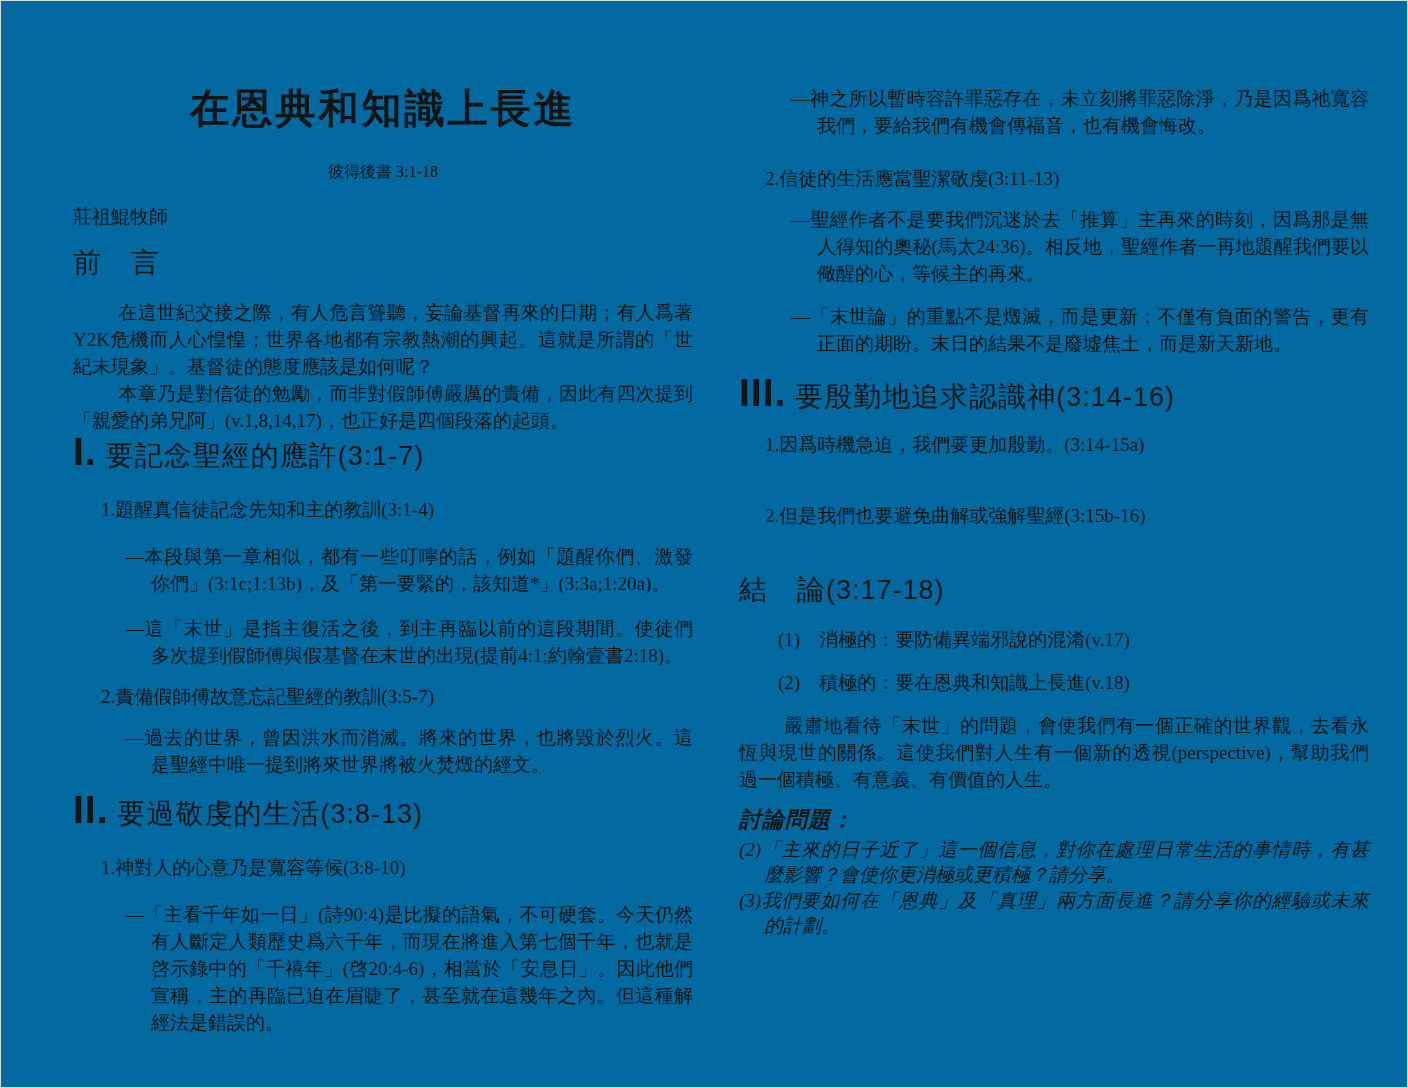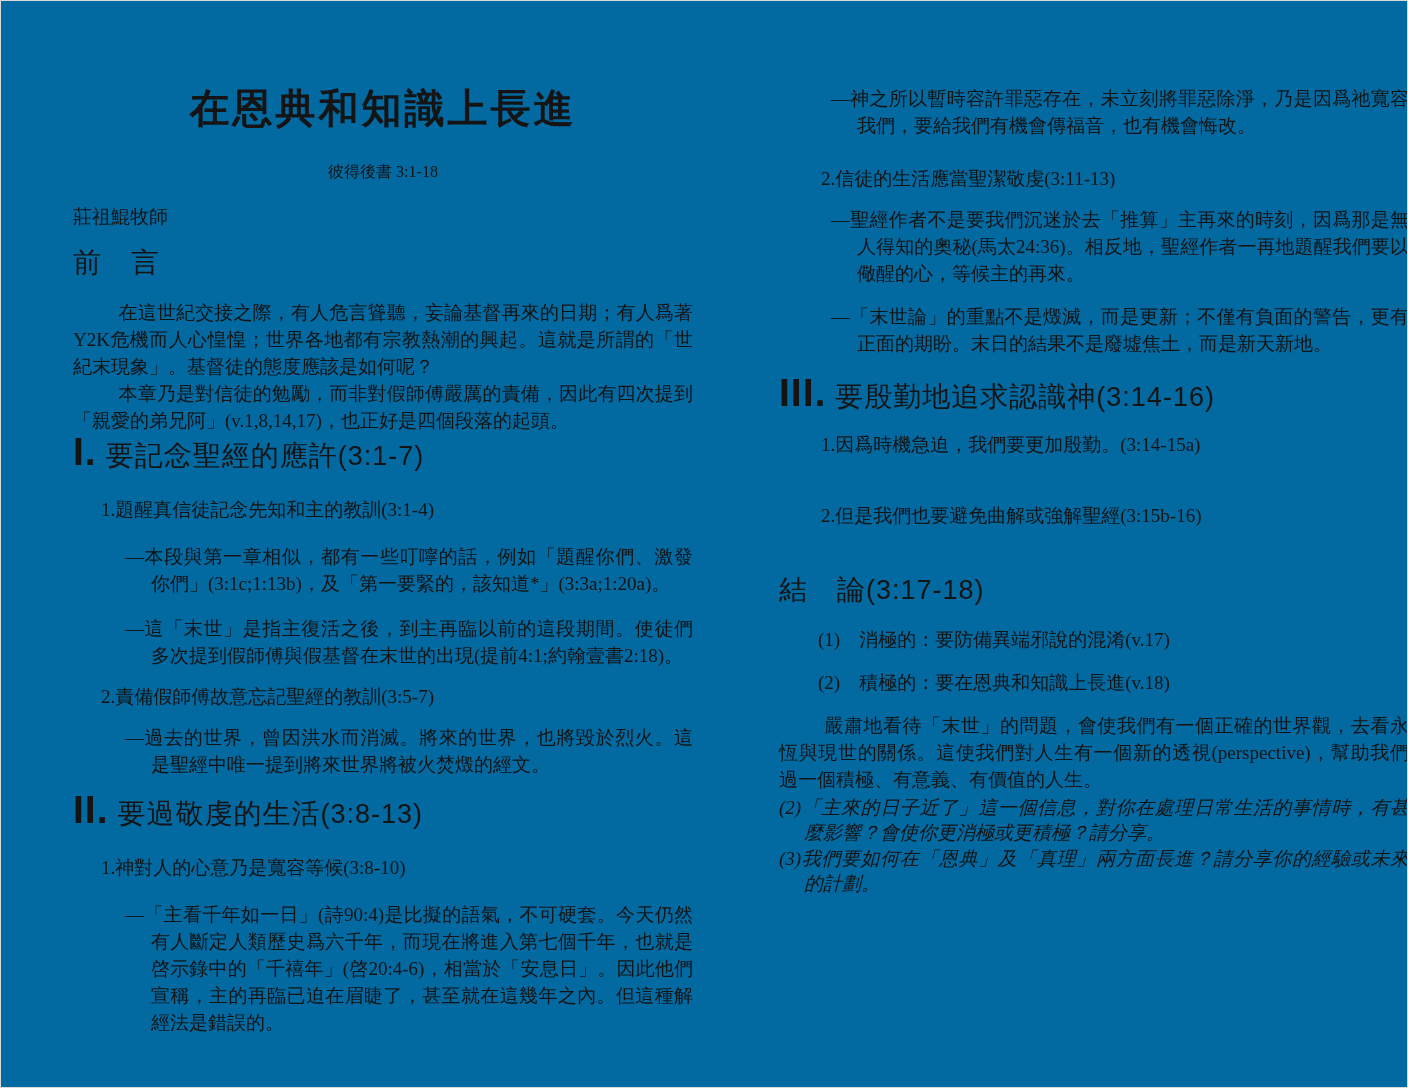--- a/index.html
+++ b/index.html
@@ -16,21 +16,21 @@
     font-family: "Liberation Serif", "DejaVu Serif", serif;
     overflow: hidden;
     box-sizing: border-box;
     border: 1px solid #d9d9d9;
   }
   .col {
     position: absolute;
     top: 0;
   }
   .col-left  { left: 72px;  width: 620px; }
-  .col-right { left: 778px; width: 630px; }
+  .col-right { left: 738px; width: 630px; }
 
   .doc-title {
     margin: 84px 0 0 0;
     text-align: center;
     font-size: 40px;
     line-height: 48px;
     font-weight: bold;
     letter-spacing: 3px;
   }
   .doc-subtitle {
@@ -72,21 +72,21 @@
     text-align: justify;
   }
   .indent { text-indent: 2.4em; }
   .para-first { margin-top: 18px; }
 
   .item {
     margin: 22px 0 0 28px;
     font-size: 19px;
     line-height: 27px;
   }
-  .col-right .item { margin-left: 42px; }
+  .col-right .item { margin-left: 26px; }
 
   .note {
     margin: 18px 0 0 52px;
     padding-left: 26px;
     text-indent: -26px;
     font-size: 19px;
     line-height: 27px;
     text-align: justify;
   }
 
@@ -168,17 +168,18 @@
     <p class="item m16">1.因爲時機急迫，我們要更加殷勤。(3:14-15a)</p>
     <p class="item m44">2.但是我們也要避免曲解或強解聖經(3:15b-16)</p>
 
     <h2 class="sec-heading m42"><span>結　論</span><span class="sans-ref">(3:17-18)</span></h2>
 
     <p class="point">(1)　消極的：要防備異端邪說的混淆(v.17)</p>
     <p class="point m16">(2)　積極的：要在恩典和知識上長進(v.18)</p>
 
     <p class="body-p indent m16">嚴肅地看待「末世」的問題，會使我們有一個正確的世界觀，去看永恆與現世的關係。這使我們對人生有一個新的透視(perspective)，幫助我們過一個積極、有意義、有價值的人生。</p>
 
+    <h3 class="disc-heading">討論問題：</h3>
     <p class="question">(2)「主來的日子近了」這一個信息，對你在處理日常生活的事情時，有甚麼影響？會使你更消極或更積極？請分享。</p>
     <p class="question">(3)我們要如何在「恩典」及「真理」兩方面長進？請分享你的經驗或未來的計劃。</p>
   </div>
 
 </div>
 
 </body></html>

